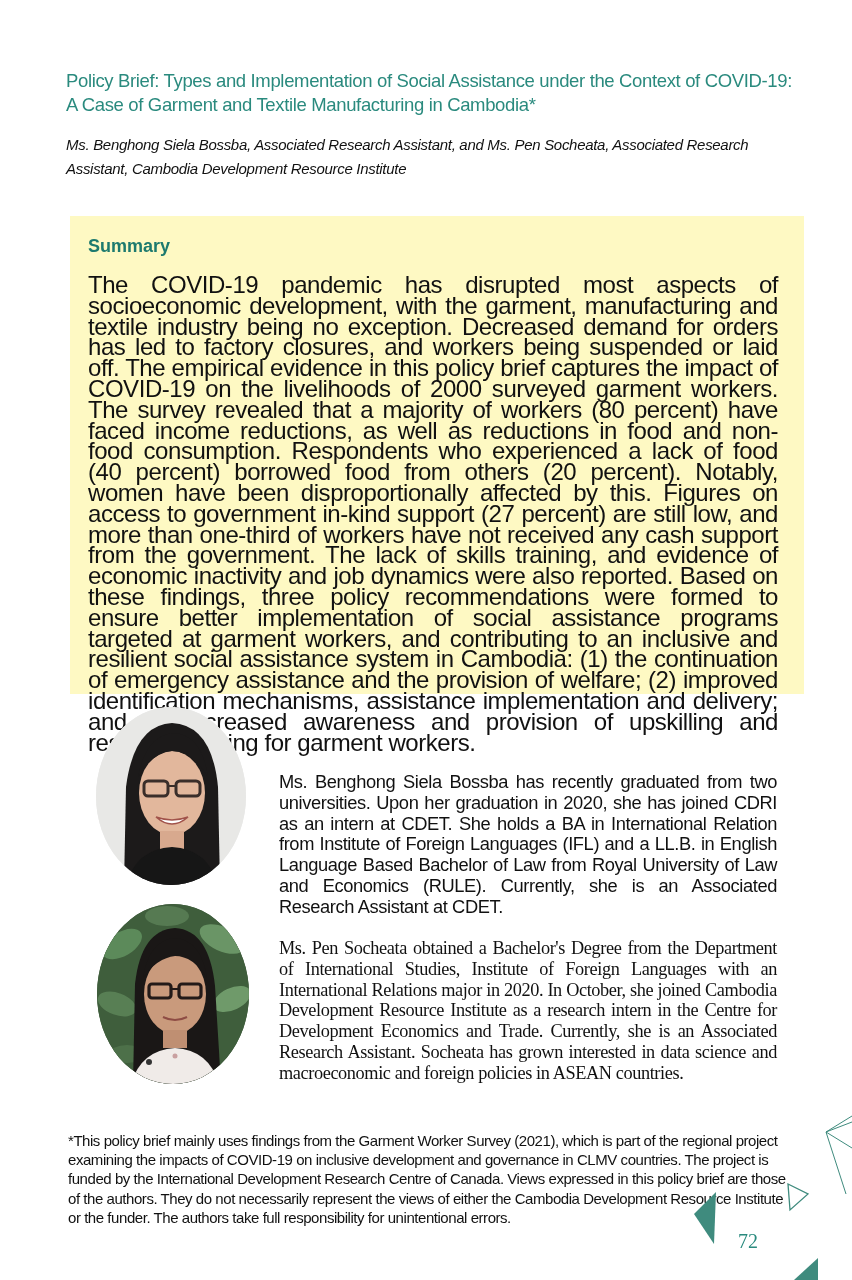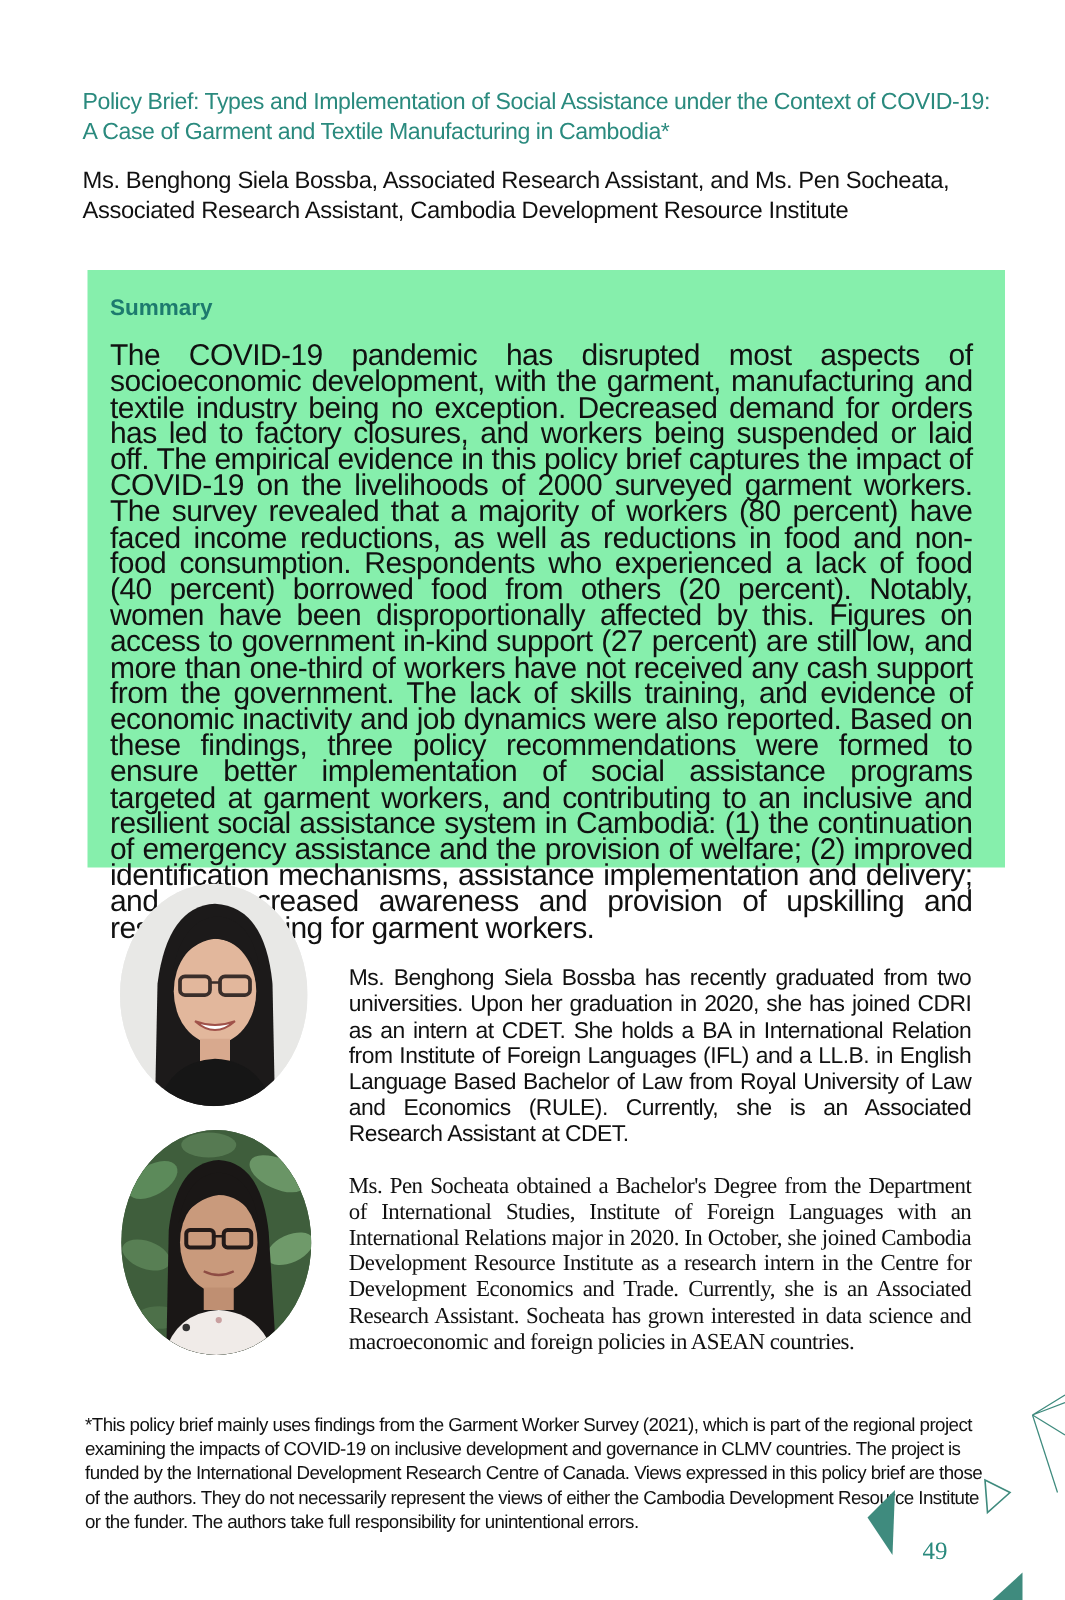--- a/index.html
+++ b/index.html
@@ -22,32 +22,33 @@
       font-size: 18.5px;
       line-height: 24px;
       color: #2a8a7e;
       letter-spacing: -0.35px;
     }
     .authors {
       position: absolute;
       left: 66px;
       top: 133px;
       width: 720px;
-      font-size: 19px;
+      font-size: 15px;
       line-height: 24px;
       color: #111;
       letter-spacing: -0.3px;
+      font-style: italic;
     }
     .summary-box {
       position: absolute;
       left: 70px;
       top: 216px;
       width: 734px;
       height: 478px;
-      background: #86efac;
+      background: #fef9c3;
       padding-left: 16px;
     }
     .summary-heading {
       position: absolute;
       left: 18px;
       top: 20px;
       font-size: 18px;
       font-weight: bold;
       color: #1d7a6e;
     }
@@ -195,14 +196,14 @@
   </svg>
   <svg class="deco" style="left:792px; top:1255px; width:30px; height:25px;" viewBox="0 0 30 25">
     <polygon points="26,3 2,25 26,25" fill="#3f8b7e"></polygon>
   </svg>
   <svg class="deco" style="left:822px; top:1108px; width:30px; height:90px;" viewBox="0 0 30 90">
     <polyline points="30,8 4,24 30,14" fill="none" stroke="#3f8b7e" stroke-width="1"></polyline>
     <line x1="4" y1="24" x2="30" y2="40" stroke="#3f8b7e" stroke-width="1"></line>
     <line x1="4" y1="24" x2="24" y2="86" stroke="#3f8b7e" stroke-width="1"></line>
   </svg>
 
-  <div class="page-number">49</div>
+  <div class="page-number">72</div>
 </div>
 
 </body></html>

